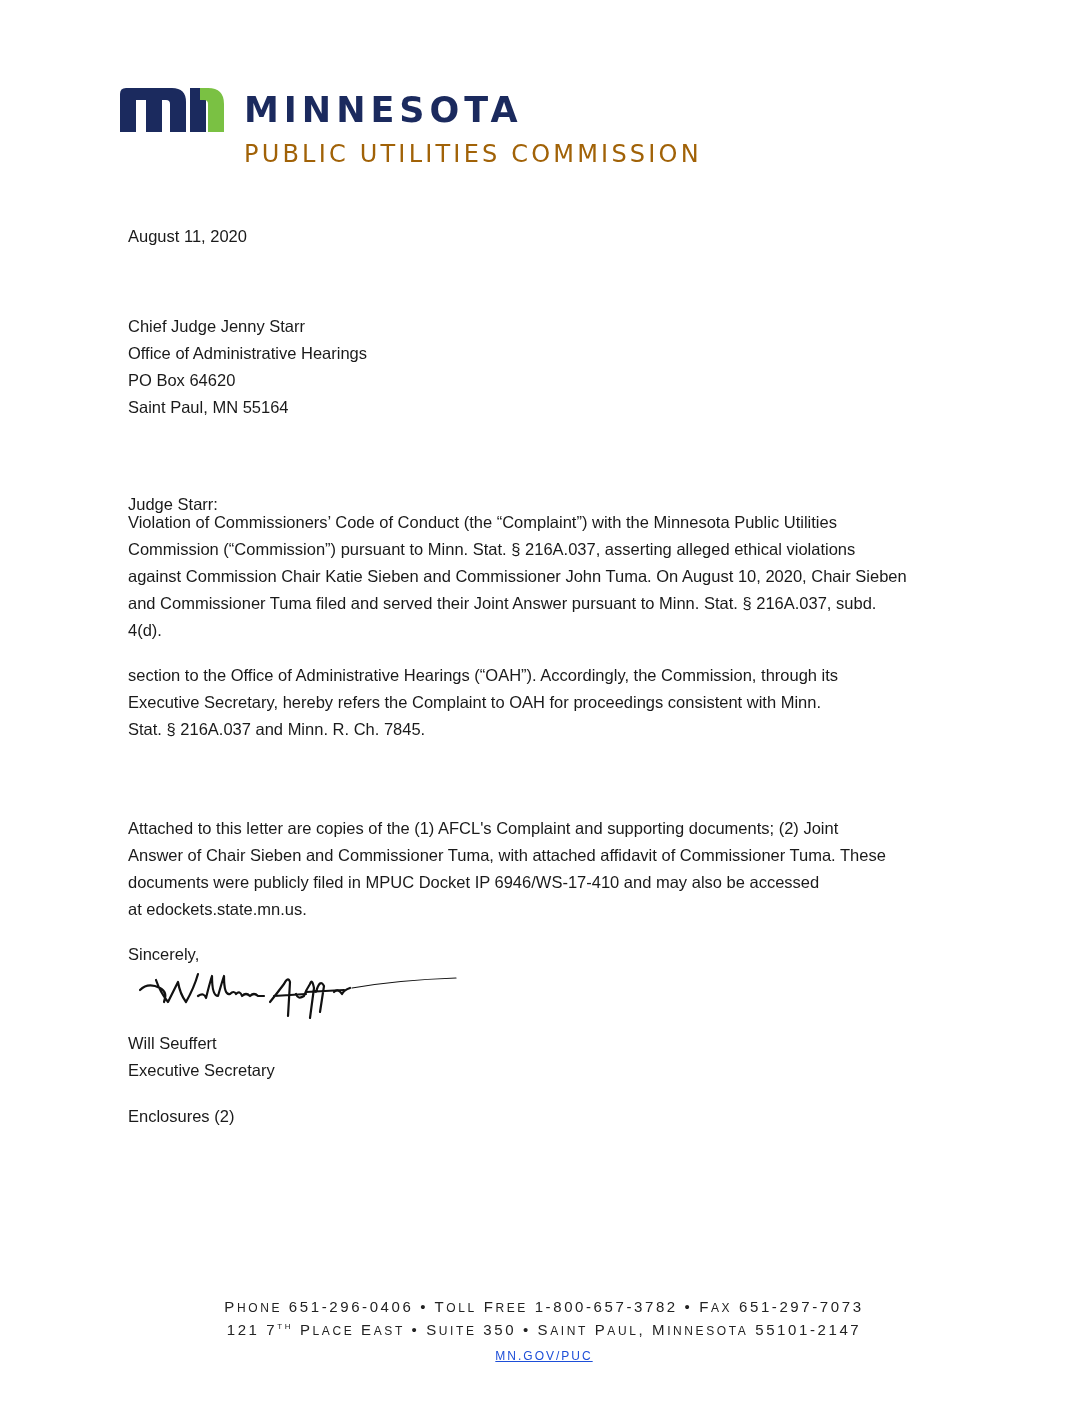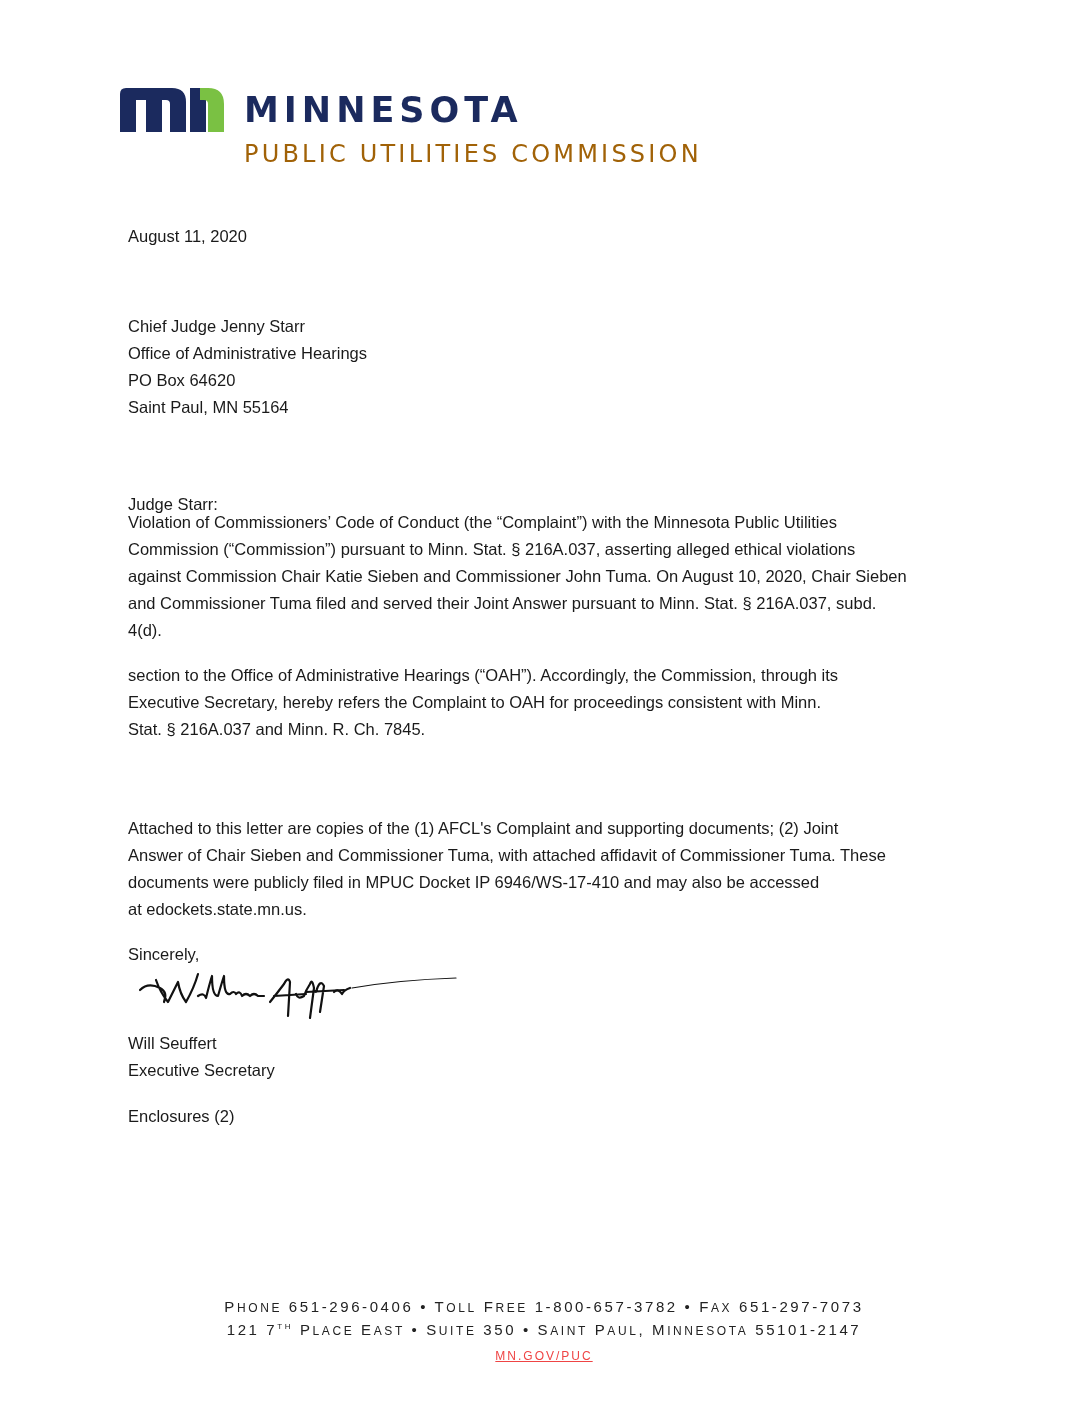--- a/index.html
+++ b/index.html
@@ -12,21 +12,21 @@
   .logo-sub { position: absolute; left: 124px; top: 52px; font-size: 24px; color: #a16207;
               letter-spacing: 3.2px; font-family: "DejaVu Sans", sans-serif; white-space: nowrap; }
   .text { position: absolute; left: 128px; font-size: 16.5px; line-height: 27px; white-space: nowrap; }
   .para { position: absolute; left: 128px; width: 840px; font-size: 16.5px; line-height: 27px; }
   .para .line { display: block; white-space: nowrap; }
   .signature { position: absolute; left: 138px; top: 962px; width: 320px; height: 60px; }
   .footer { position: absolute; left: 0; width: 1088px; text-align: center; font-size: 15px;
             letter-spacing: 2.6px; color: #222; white-space: nowrap; }
   .footer .sc { font-size: 12px; letter-spacing: 2.6px; }
   .footer sup { font-size: 8px; }
-  .footer a { color: #ef4444; text-decoration: underline; font-size: 12px; letter-spacing: 2px; }
+  .footer a { color: #1d4ed8; text-decoration: underline; font-size: 12px; letter-spacing: 2px; }
 </style>
 </head>
 <body>
 
 <div class="logo">
   <svg class="logo-mark" viewBox="0 0 104 44">
 
     <path d="M0 44 V6 Q0 0 6 0 H52 Q66 0 66 14 V44 H50 V16 Q50 12 46 12 H42 V44 H26 V12 H16 V44 Z" fill="#1b2a5e"></path>
 
     <rect x="70" y="0" width="16" height="44" fill="#1b2a5e"></rect>

